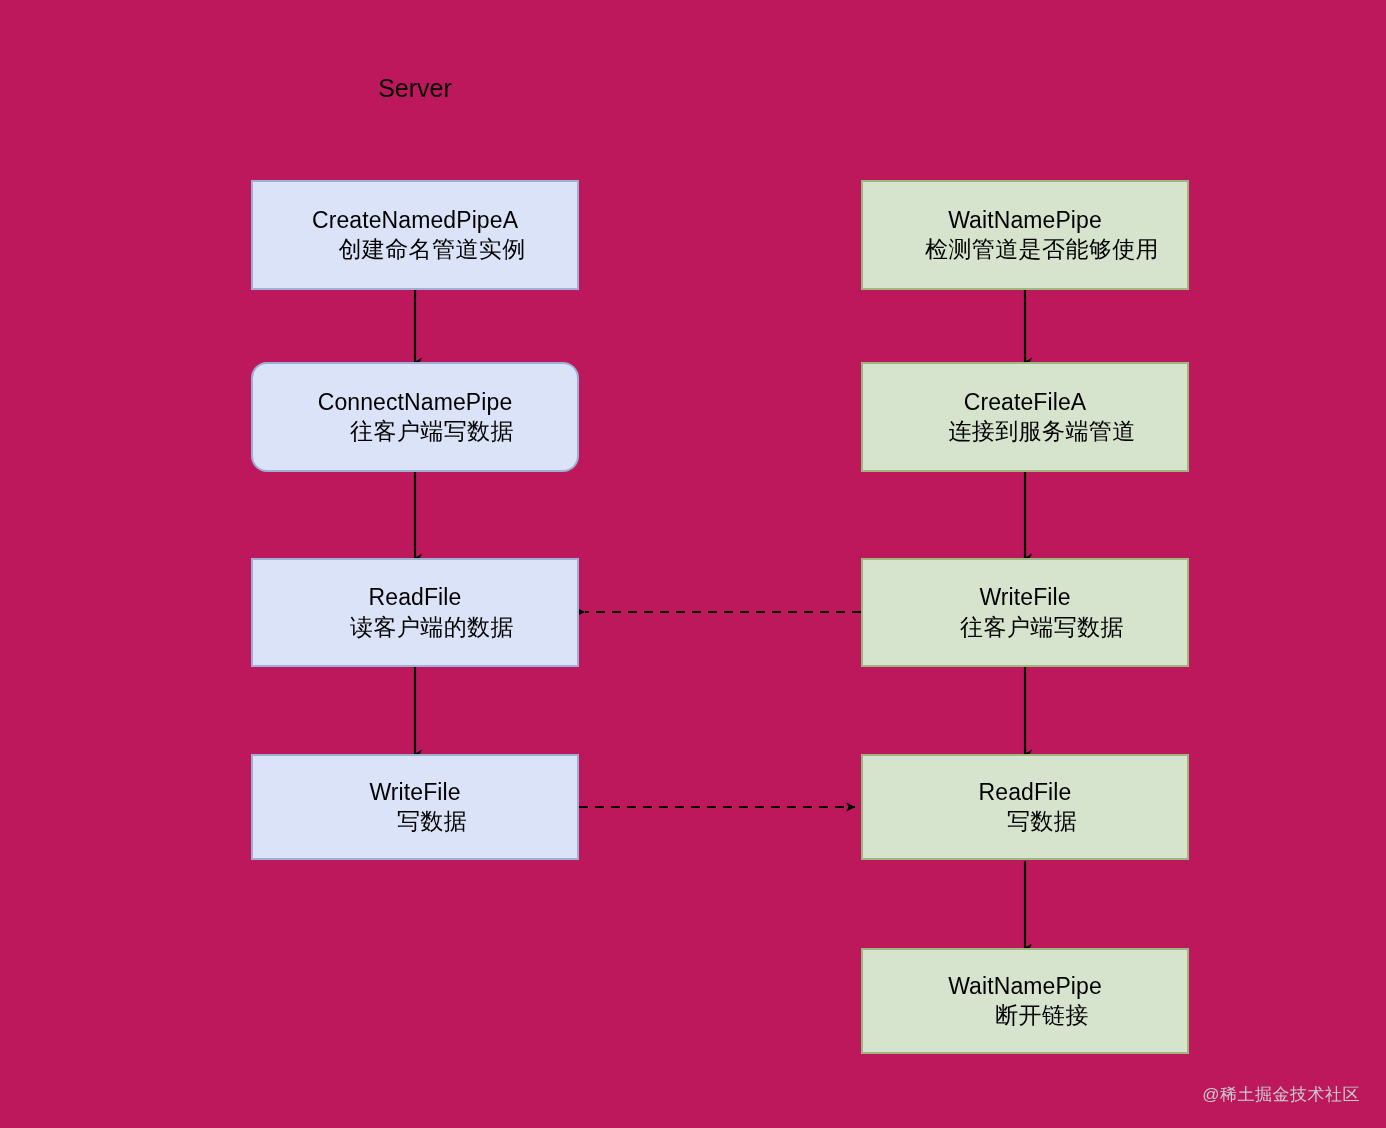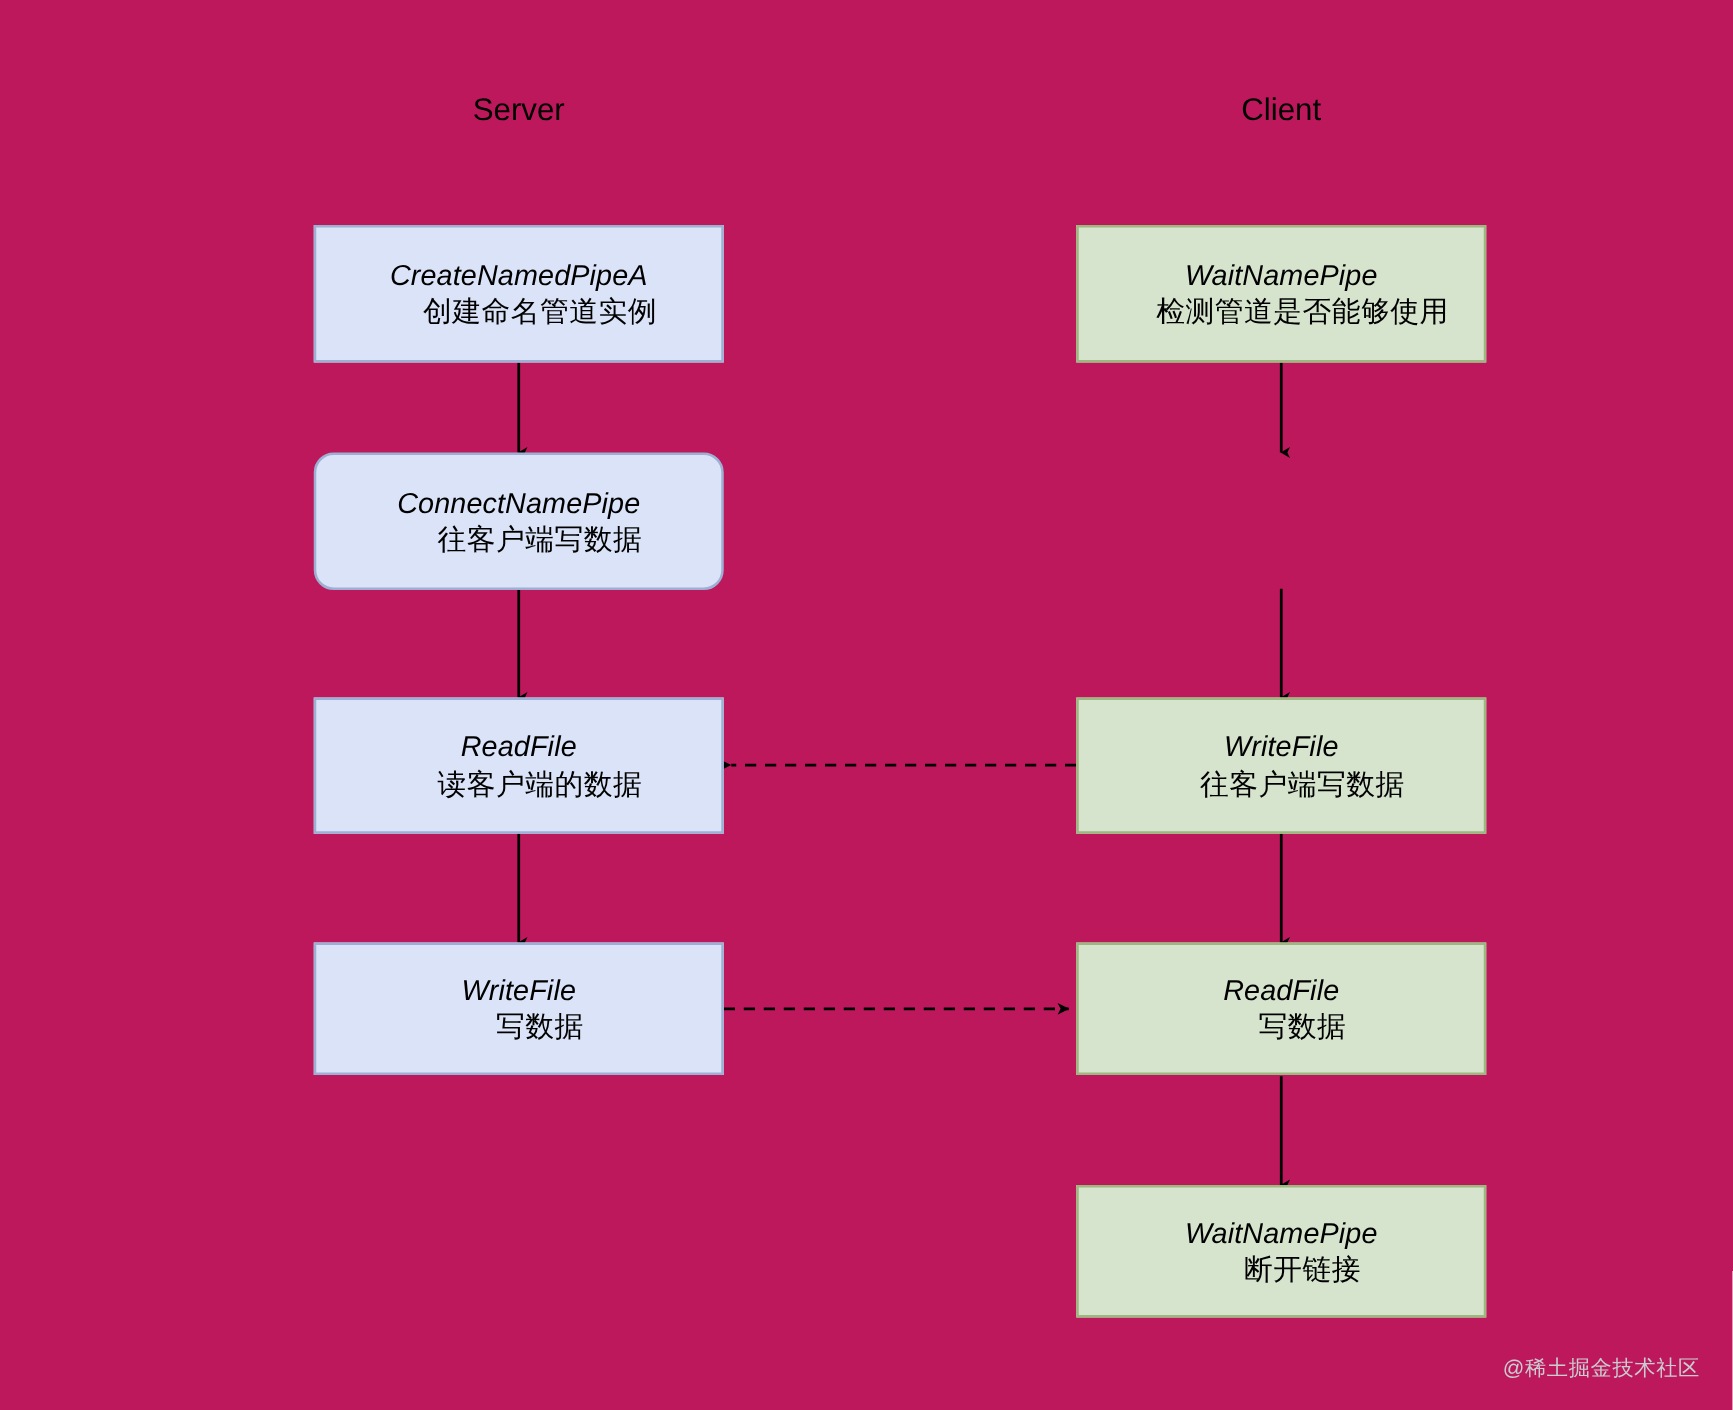--- a/index.html
+++ b/index.html
@@ -37,21 +37,20 @@
     justify-content: center;
     text-align: center;
     border-width: 2px;
     border-style: solid;
     line-height: 1.28;
   }
   .node .fn {
     font-size: 23px;
     color: #000000;
     letter-spacing: 0.1px;
-    font-style: italic;
   }
   .node .desc {
     font-size: 23px;
     color: #000000;
     letter-spacing: 0.4px;
     margin-left: 34px;
   }
   .node.server {
     background: #dae3f7;
     border-color: #9db0d4;
@@ -80,21 +79,20 @@
     white-space: nowrap;
     letter-spacing: 0.5px;
   }
 </style>
 </head>
 <body>
 
 <div id="canvas">
 
   <div class="col-title" id="title-server">Server</div>
-  <div class="col-title" id="title-client">Client</div>
 
   <svg id="edges" viewBox="0 0 1386 1128" xmlns="http://www.w3.org/2000/svg">
     <defs>
       <marker id="arrow-down" markerWidth="10" markerHeight="10" refX="5" refY="8.5" orient="auto" markerUnits="userSpaceOnUse">
         <path d="M0.6,1.5 L5,9 L9.4,1.5 L5,3.6 Z" fill="#000000"></path>
       </marker>
       <marker id="arrow-right" markerWidth="12" markerHeight="11" refX="10.5" refY="5.5" orient="auto" markerUnits="userSpaceOnUse">
         <path d="M1.5,0.8 L11,5.5 L1.5,10.2 L4,5.5 Z" fill="#000000"></path>
       </marker>
       <marker id="arrow-left" markerWidth="12" markerHeight="11" refX="1.5" refY="5.5" orient="auto" markerUnits="userSpaceOnUse">
@@ -134,20 +132,24 @@
   <div class="node server" style="left:251px; top:754px; width:328px; height:106px;">
     <div class="fn">WriteFile</div>
     <div class="desc">写数据</div>
   </div>
 
   <div class="node client" style="left:861px; top:180px; width:328px; height:110px;">
     <div class="fn">WaitNamePipe</div>
     <div class="desc">检测管道是否能够使用</div>
   </div>
 
+  <div class="node client" style="left:861px; top:362px; width:328px; height:110px;">
+    <div class="fn">CreateFileA</div>
+    <div class="desc">连接到服务端管道</div>
+  </div>
 
   <div class="node client" style="left:861px; top:558px; width:328px; height:109px;">
     <div class="fn">WriteFile</div>
     <div class="desc">往客户端写数据</div>
   </div>
 
   <div class="node client" style="left:861px; top:754px; width:328px; height:106px;">
     <div class="fn">ReadFile</div>
     <div class="desc">写数据</div>
   </div>

